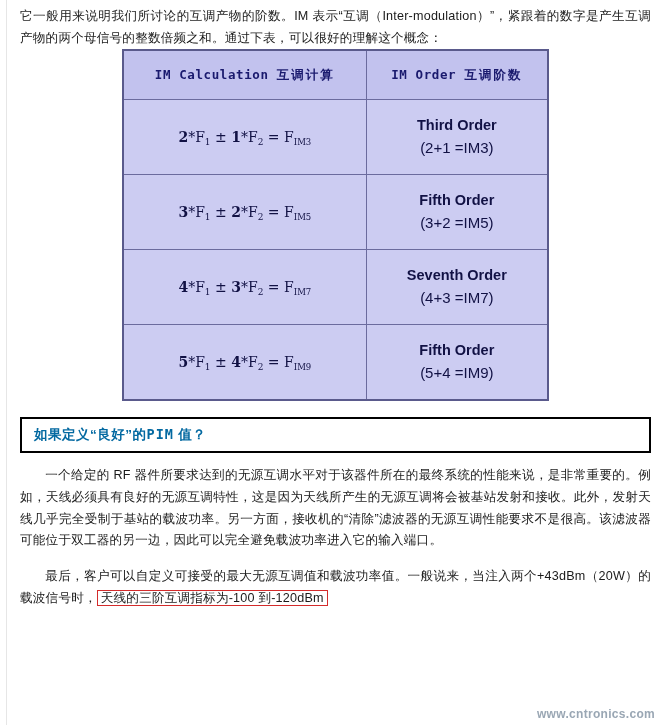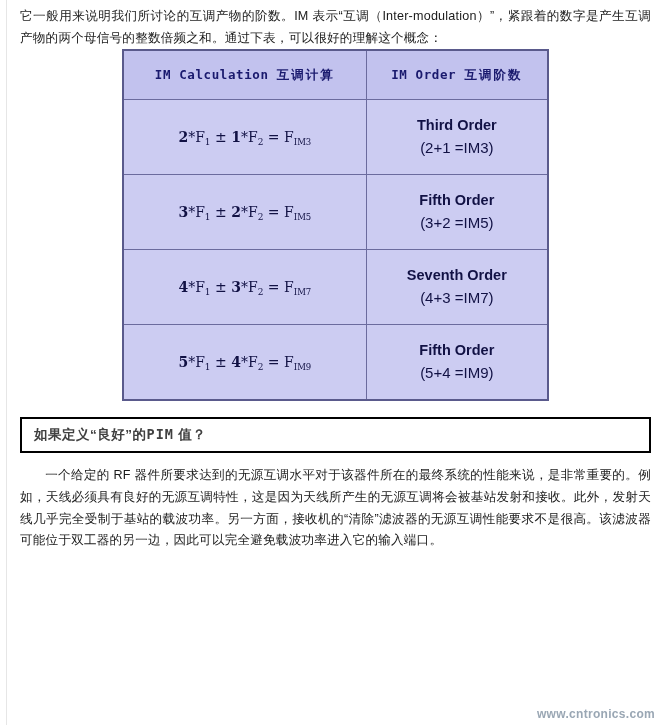--- a/index.html
+++ b/index.html
@@ -116,21 +116,21 @@
     line-height: 1.5;
   }
   
   .heading-box {
     margin: 16px 0 0 0;
     border: 2px solid #000000;
     padding: 7px 10px 7px 12px;
     font-family: "Liberation Sans", sans-serif;
     font-size: 13.5px;
     font-weight: bold;
-    color: #404040;
+    color: #0369a1;
     letter-spacing: 0.5px;
     background: #ffffff;
   }
   .heading-box .mono {
     font-family: "DejaVu Sans Mono", monospace;
     letter-spacing: 1px;
   }
   .section-body {
     margin-top: 12px;
   }
@@ -217,18 +217,19 @@
         </tbody>
       </table>
     </div>
 
     <div class="heading-box">
       <span>如果定义“良好”的</span><span class="mono">PIM</span>&nbsp;<span>值？</span>
     </div>
 
     <div class="section-body">
       <p class="para indent">一个给定的 RF 器件所要求达到的无源互调水平对于该器件所在的最终系统的性能来说，是非常重要的。例如，天线必须具有良好的无源互调特性，这是因为天线所产生的无源互调将会被基站发射和接收。此外，发射天线几乎完全受制于基站的载波功率。另一方面，接收机的“清除”滤波器的无源互调性能要求不是很高。该滤波器可能位于双工器的另一边，因此可以完全避免载波功率进入它的输入端口。</p>
+      <p class="para indent"><span>最后，客户可以自定义可接受的最大无源互调值和载波功率值。一般说来，当注入两个+43dBm（20W）的载波信号时，</span><span class="hl-box">天线的三阶互调指标为-100 到-120dBm</span></p>
     </div>
 
   </div>
 
   <div class="watermark">www.cntronics.com</div>
 </div>
 
 </body></html>

